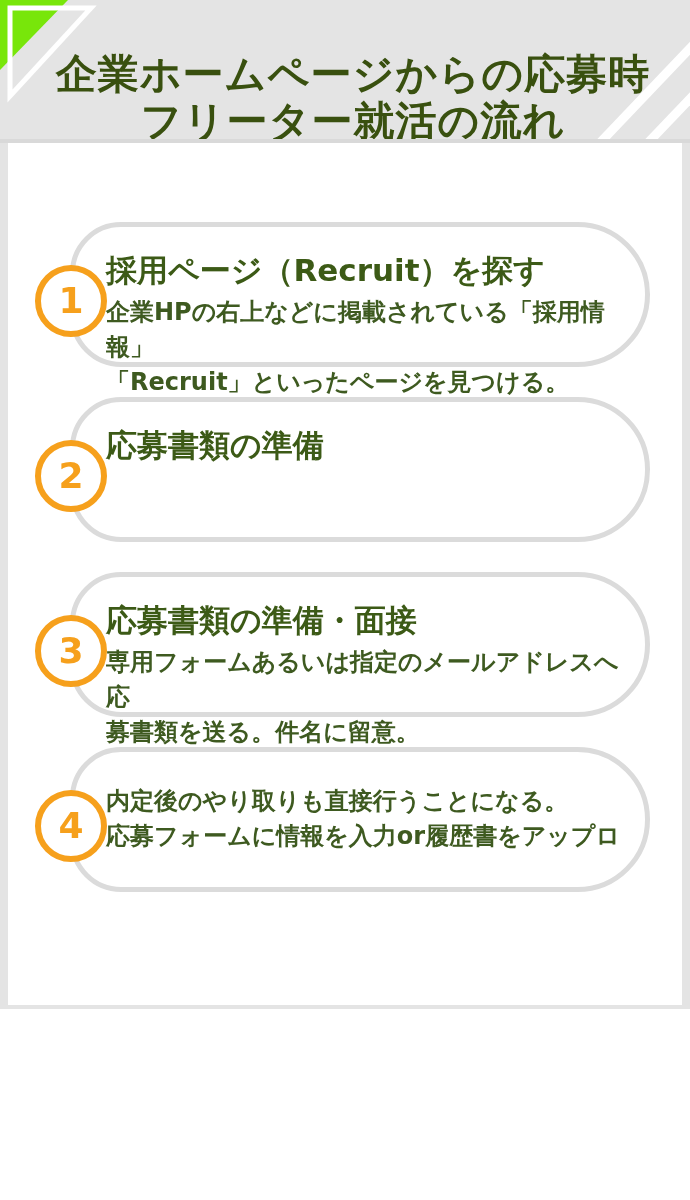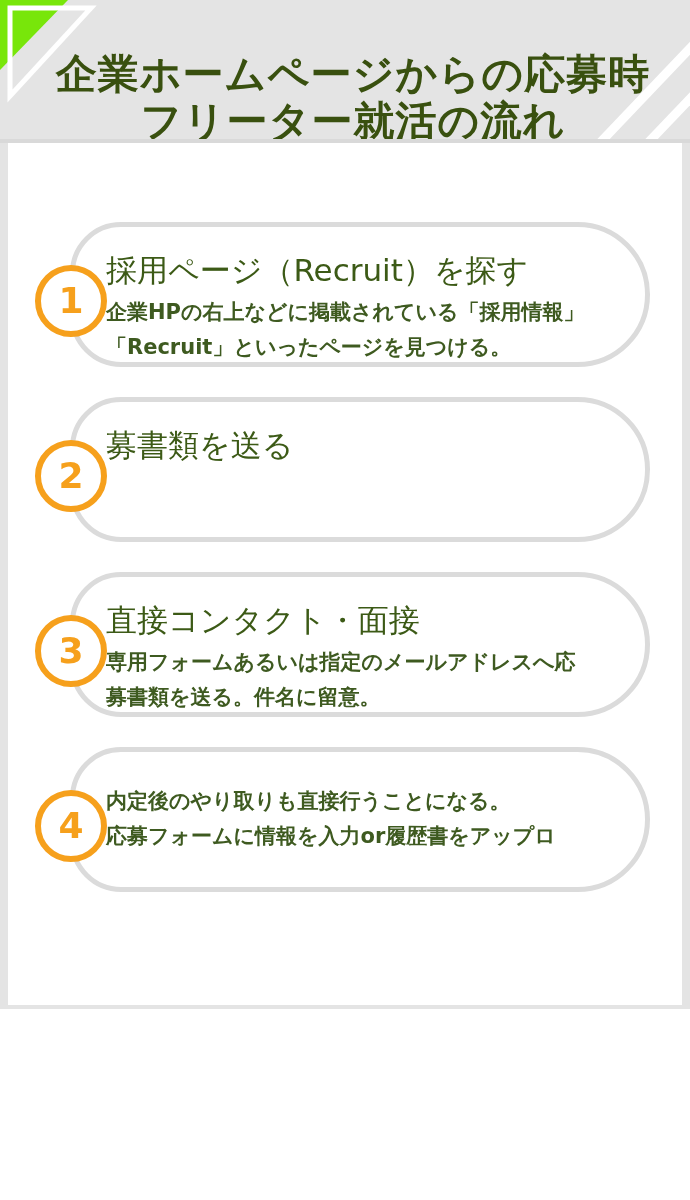--- a/index.html
+++ b/index.html
@@ -41,24 +41,24 @@
   .step-circle{
     position:absolute;left:-40px;top:38px;width:60px;height:60px;
     background:#fff;border:6px solid var(--number-orange);border-radius:50%;
     display:flex;align-items:center;justify-content:center;
   }
   .step-circle span{
     font-size:36px;font-weight:bold;color:var(--number-orange);line-height:1;
   }
   .step-text{padding:25px 16px 0 31px;}
   .step-text h2{
-    margin:0;font-size:31px;line-height:36px;font-weight:normal;color:var(--heading-green);
+    margin:0;font-size:31px;line-height:36px;font-weight:bold;color:var(--heading-green);
   }
   .step-text p{
-    margin:7px 0 0;font-size:21px;line-height:35px;font-weight:bold;
+    margin:7px 0 0;font-size:24px;line-height:35px;font-weight:bold;
     color:var(--body-green);white-space:pre-line;
   }
 </style>
 </head>
 <body>
 
 <div class="canvas">
 
   <div class="banner-bg"></div>
 
@@ -92,30 +92,30 @@
         <p>企業HPの右上などに掲載されている「採用情報」
 「Recruit」といったページを見つける。</p>
       </div>
     </section>
 
     <section class="step step-2">
       <div class="step-circle">
         <span>2</span>
       </div>
       <div class="step-text">
-        <h2>募書類を送る</h2>
+        <h2>応募書類の準備</h2>
       </div>
     </section>
 
     <section class="step step-3">
       <div class="step-circle">
         <span>3</span>
       </div>
       <div class="step-text">
-        <h2>直接コンタクト・面接</h2>
+        <h2>応募書類の準備・面接</h2>
         <p>専用フォームあるいは指定のメールアドレスへ応
 募書類を送る。件名に留意。</p>
       </div>
     </section>
 
     <section class="step step-4">
       <div class="step-circle">
         <span>4</span>
       </div>
       <div class="step-text">

